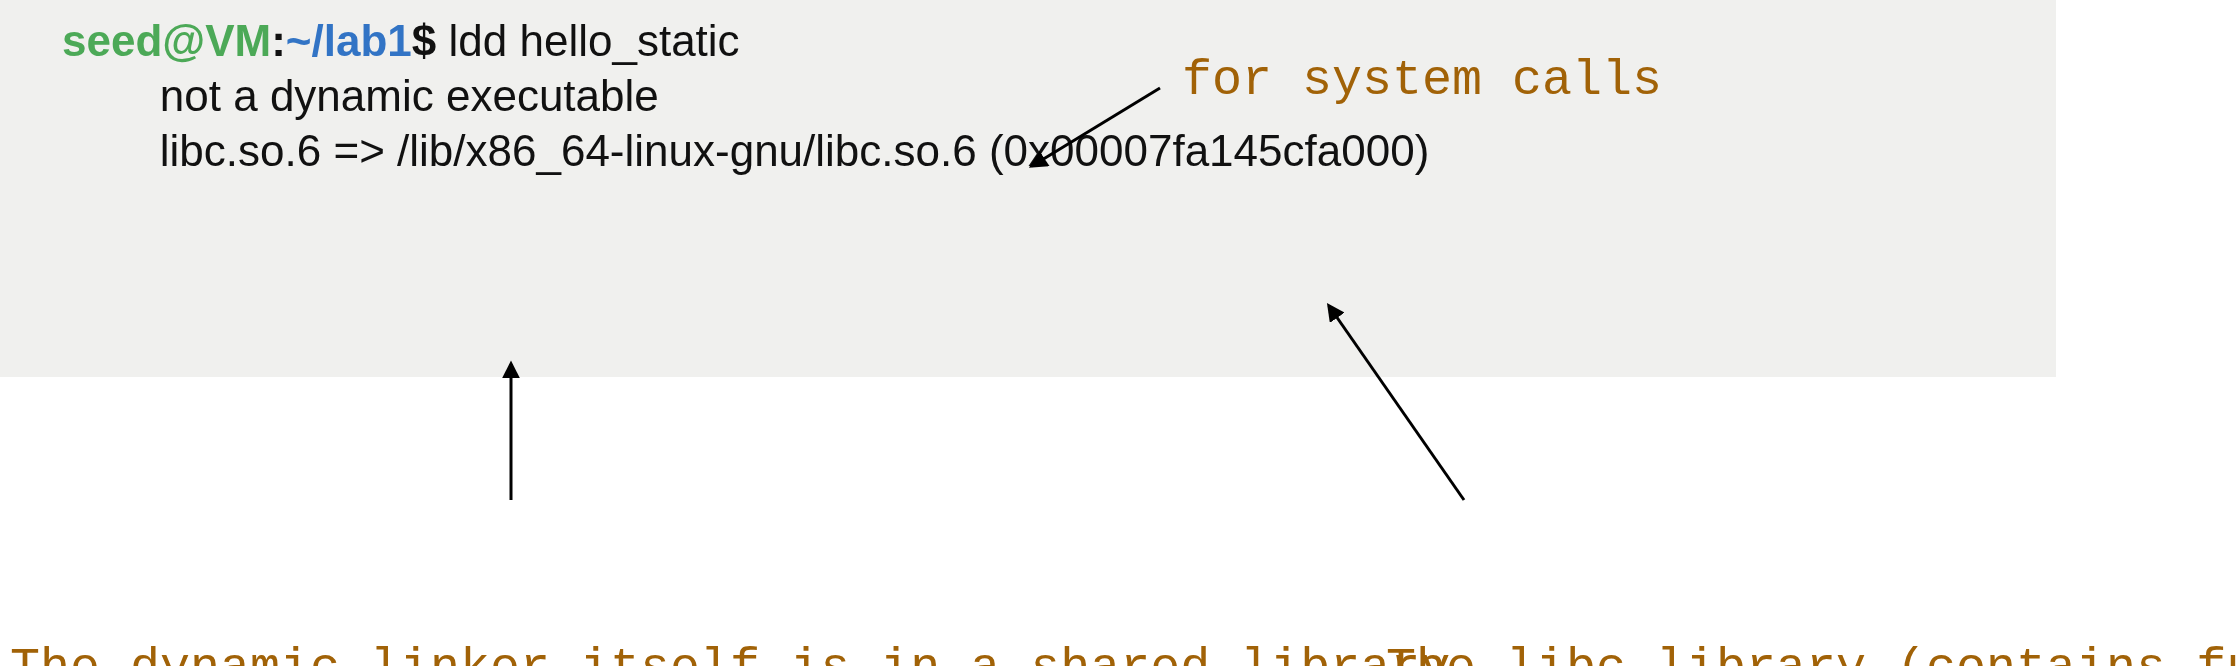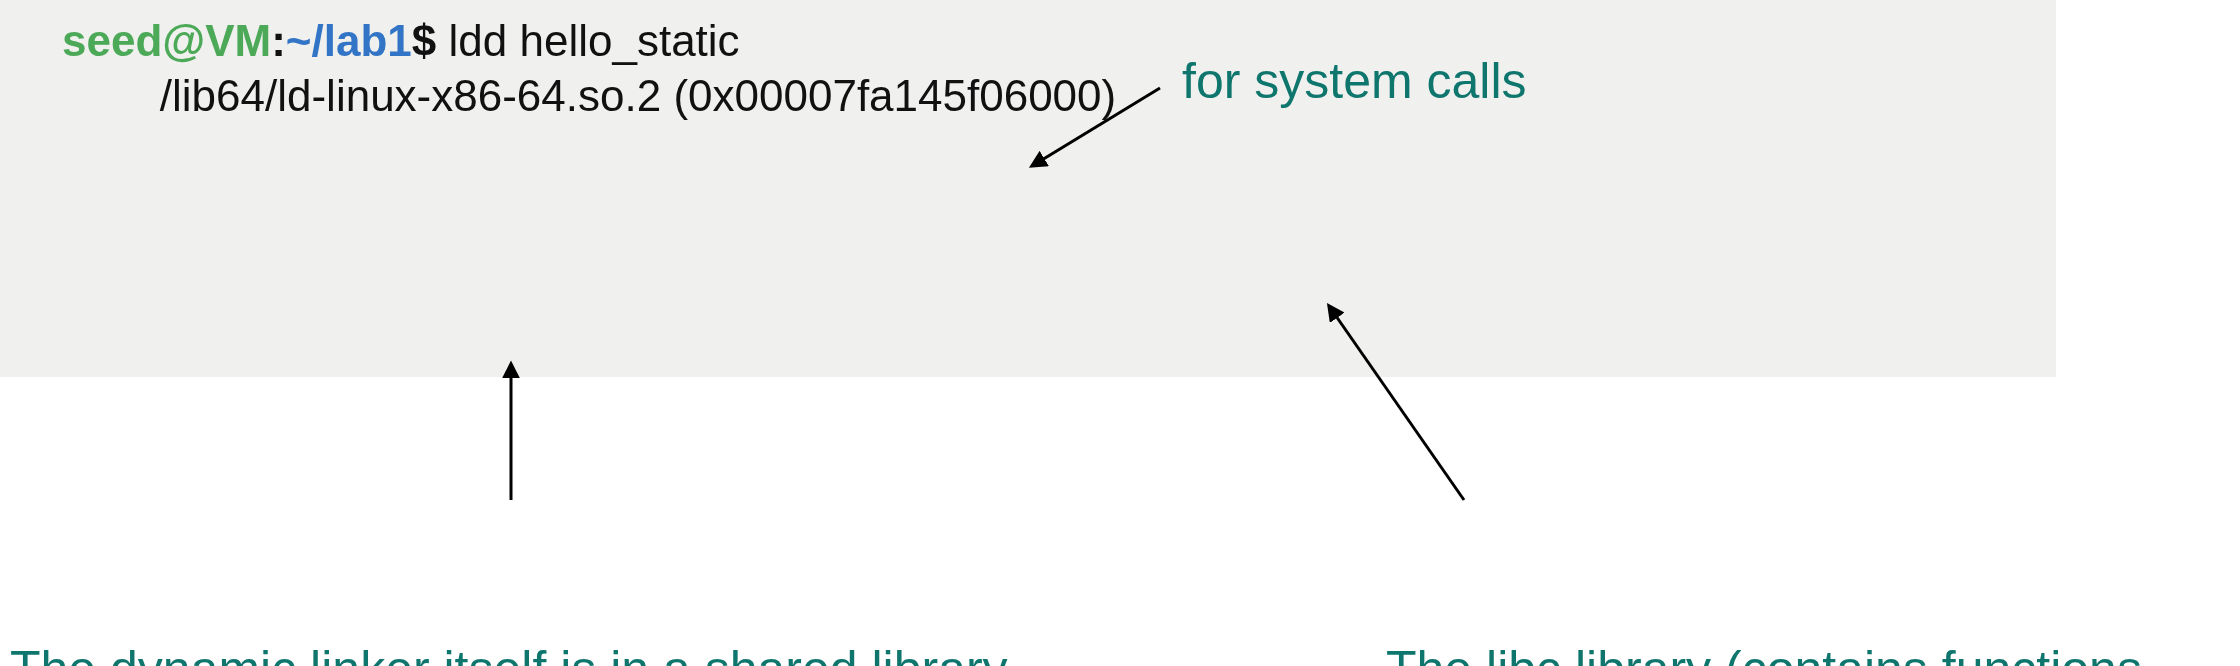--- a/index.html
+++ b/index.html
@@ -30,22 +30,23 @@
     margin-left: 44px;
   }
   .prompt-user  { font-weight: bold; }
   .prompt-colon { font-weight: bold; color: #111111; }
   .prompt-path  { font-weight: bold; }
   .prompt-dollar{ font-weight: bold; color: #111111; }
   .annotation {
     position: absolute;
     font-size: 50px;
     line-height: 62px;
-    color: #0f766e;
+    color: #a16207;
     white-space: pre;
+    font-family: Liberation Mono, monospace;
   }
   .note-system-calls { left: 1182px; top: 50px; }
   .note-dynamic-linker { left: 10px; top: 514px; }
   .note-libc { left: 1386px; top: 514px; }
   .arrow-layer {
     position: absolute;
     left: 0; top: 0;
     width: 2240px;
     height: 666px;
     pointer-events: none;
@@ -53,25 +54,26 @@
 </style>
 </head>
 <body>
 
 <div class="page">
 
   <div class="terminal-panel" style="background: rgb(240, 240, 238);">
 
     <div class="term-line"><span class="prompt-user" style="color: rgb(76, 169, 87);">seed@VM</span><span class="prompt-colon">:</span><span class="prompt-path" style="color: rgb(50, 116, 197);">~/lab1</span><span class="prompt-dollar">$</span><span> ldd hello_static</span></div>
 
+    <div class="term-line">        not a dynamic executable</div>
 
 
 
+    <div class="term-line">        libc.so.6 =&gt; /lib/x86_64-linux-gnu/libc.so.6 (0x00007fa145cfa000)</div>
 
-    <div class="term-line">        /lib64/ld-linux-x86-64.so.2 (0x00007fa145f06000)</div>
 
   </div>
 
   <div class="annotation note-system-calls">for system calls</div>
 
   <div class="annotation note-dynamic-linker">
     <div>The dynamic linker itself is in a shared library.</div>
     
   </div>
 

